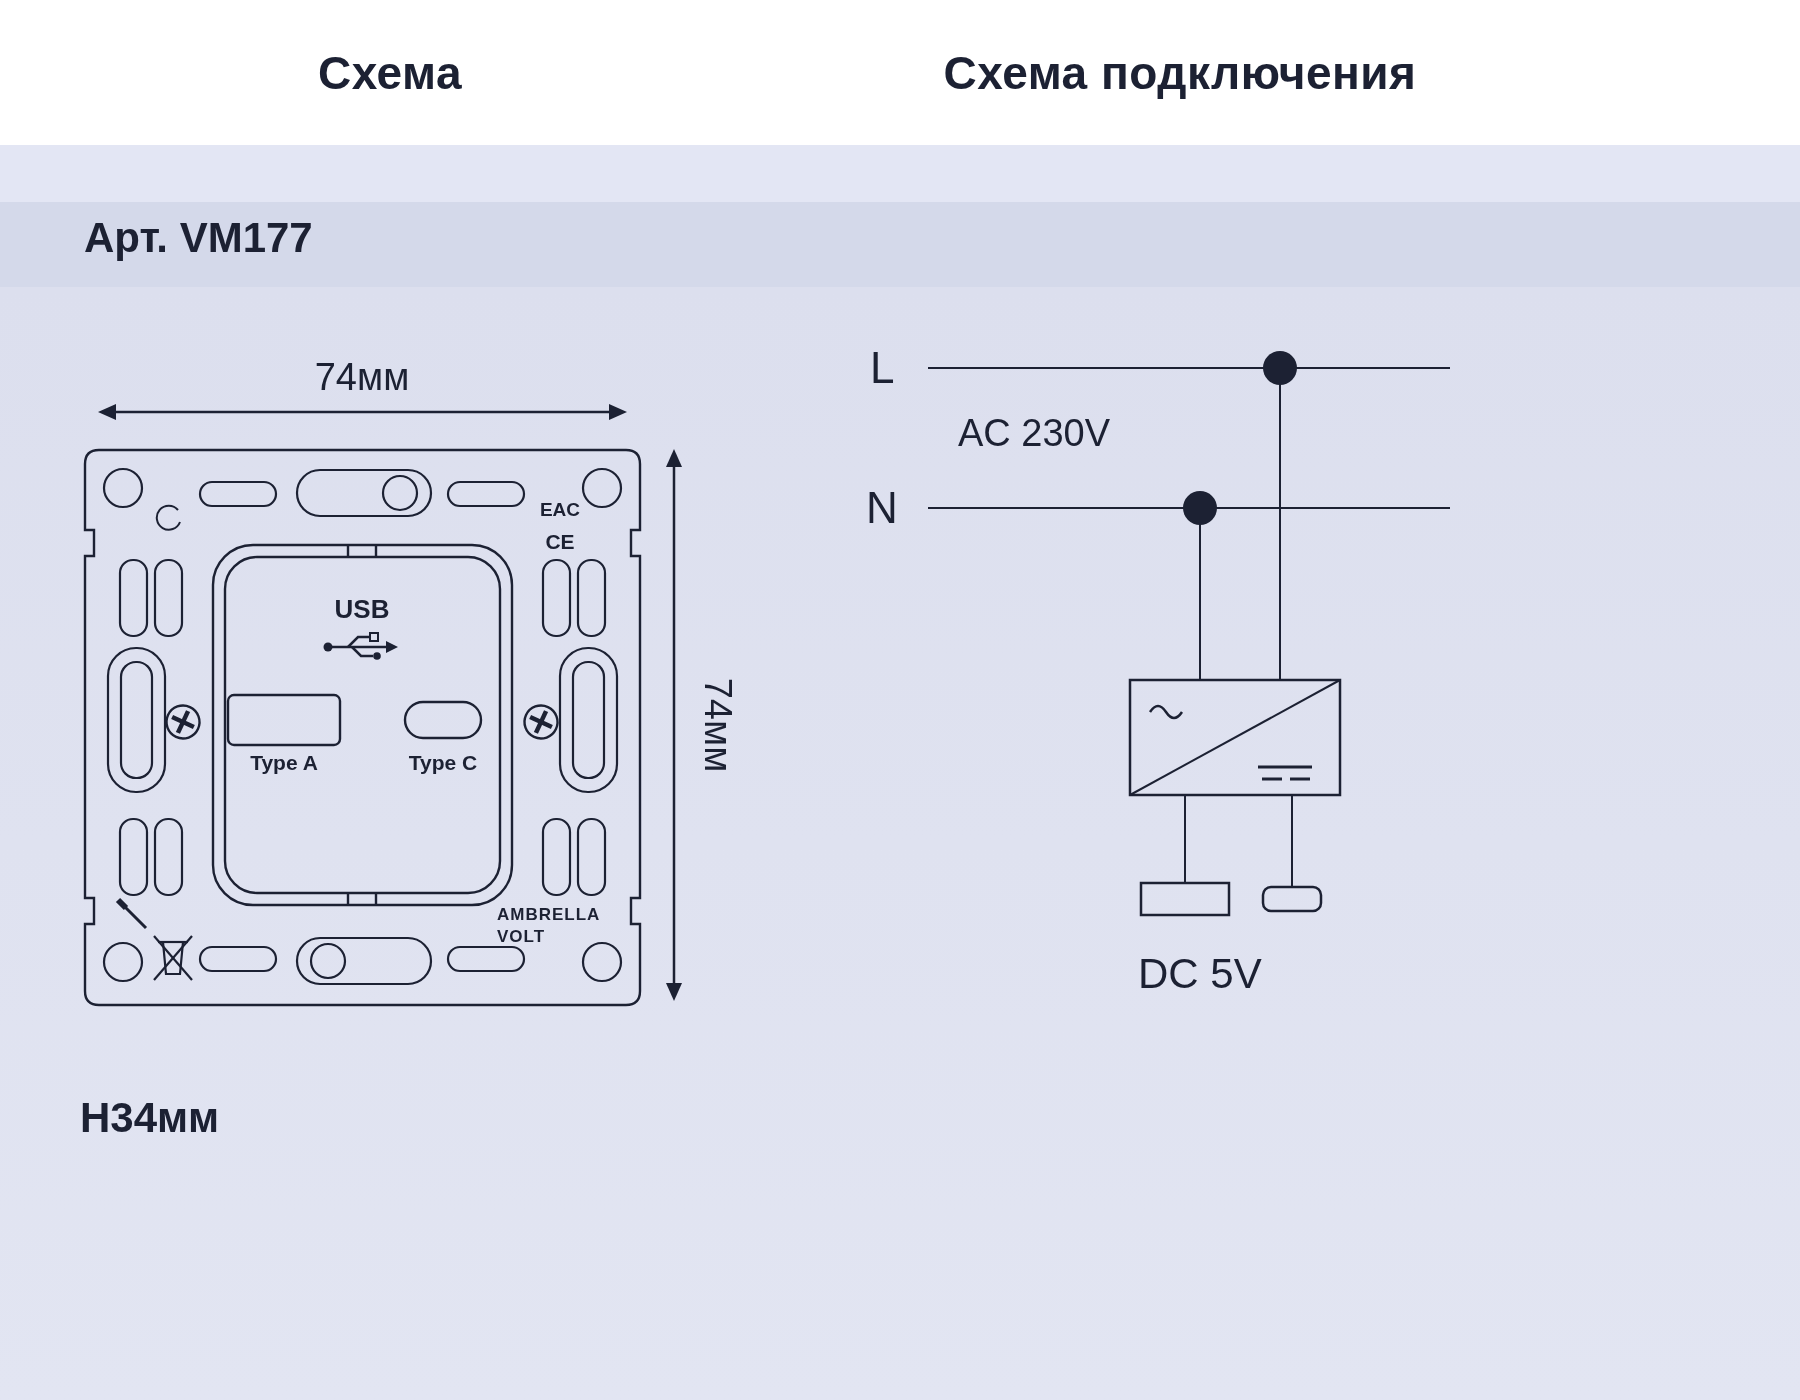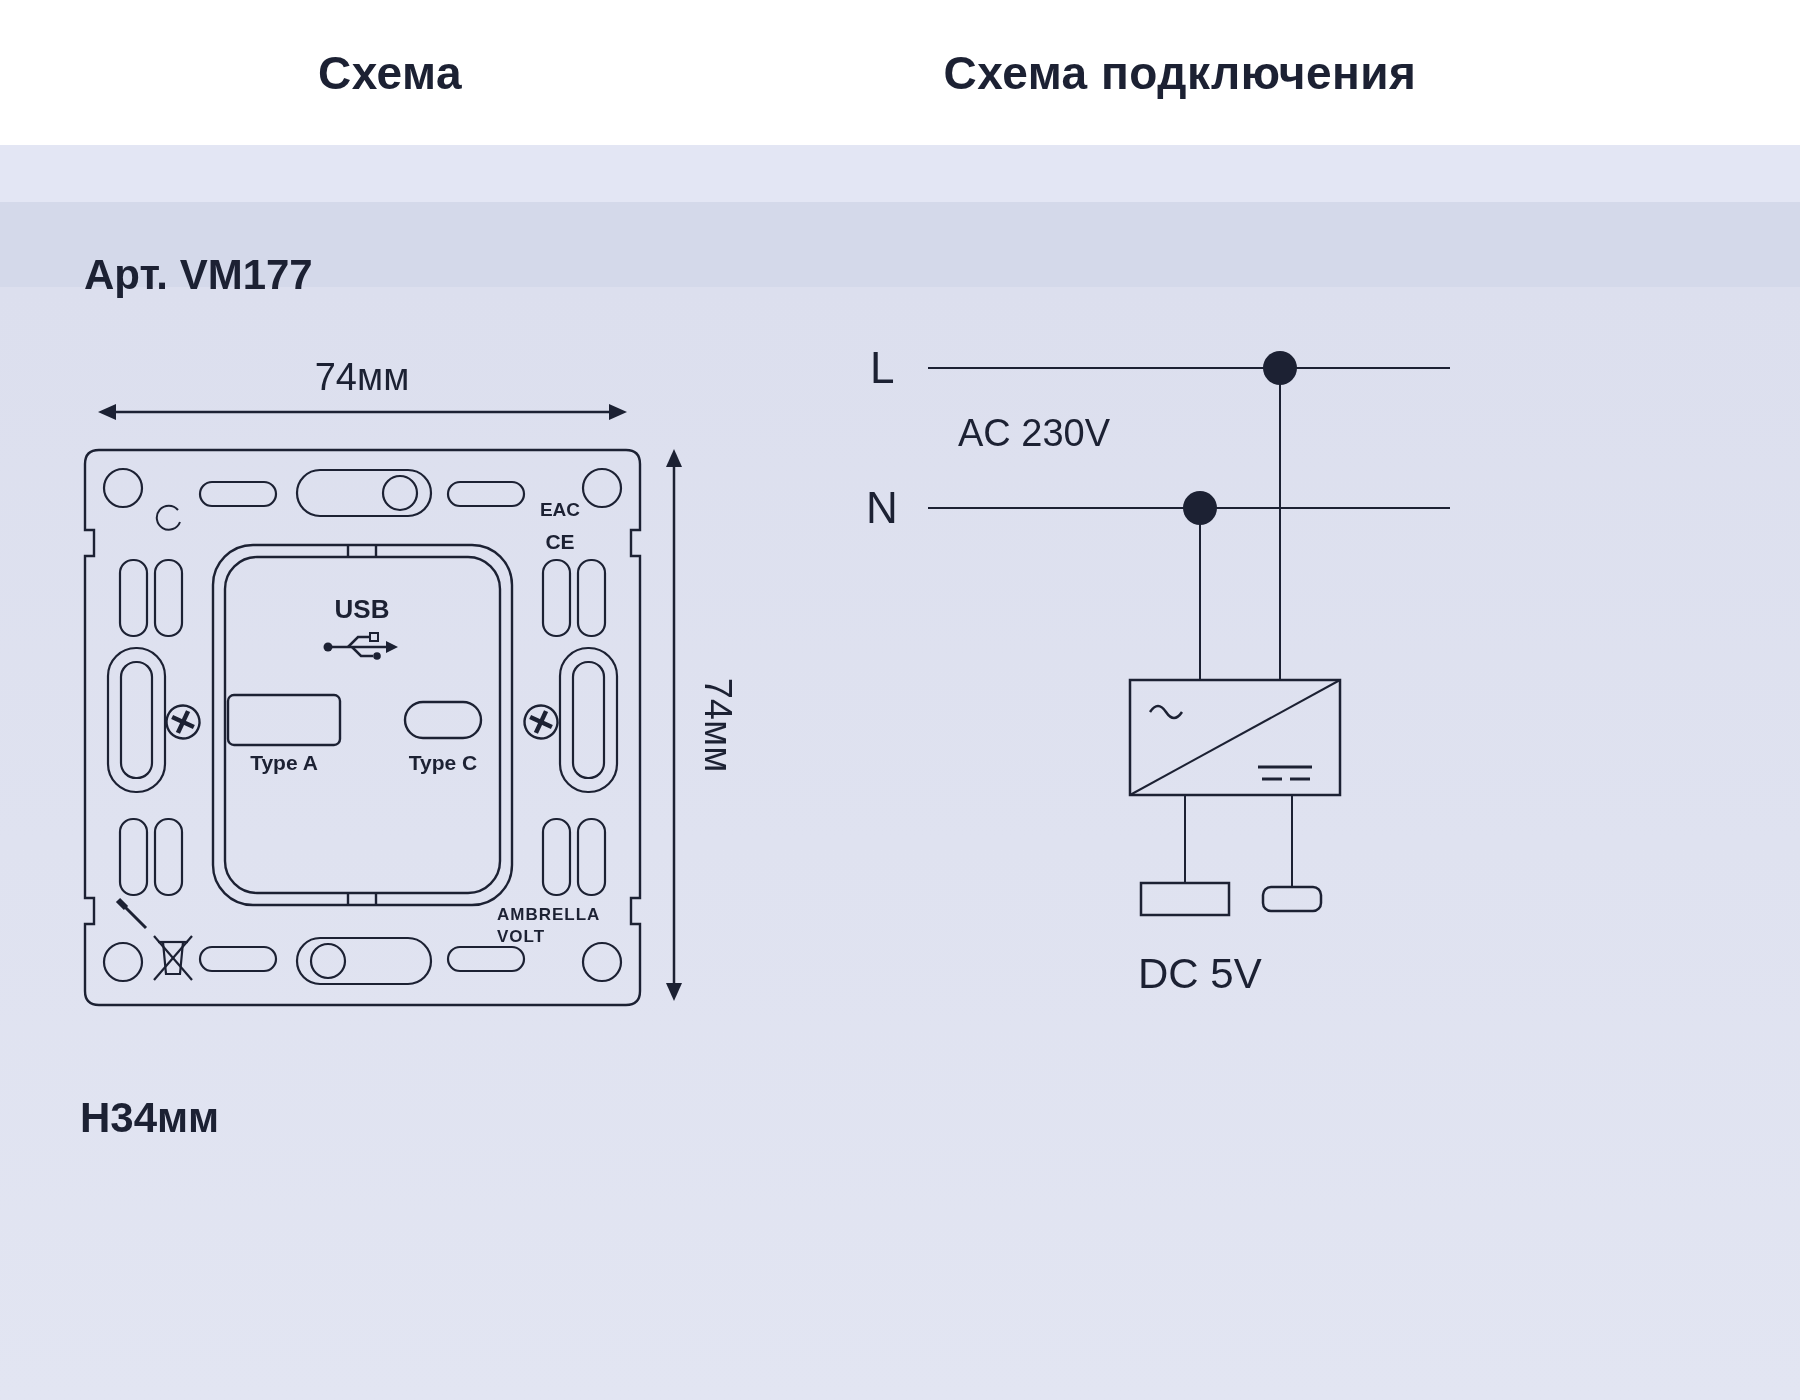--- a/index.html
+++ b/index.html
@@ -6,21 +6,21 @@
   .page{position:relative;width:1800px;height:1400px;overflow:hidden;
         font-family:"Liberation Sans",sans-serif;color:var(--ink,#1c2133);background:#fff;}
   .band{position:absolute;left:0;width:1800px;}
   #band-header{top:0;height:145px;background:var(--bg-header,#fff);}
   #band-gap{top:145px;height:57px;background:var(--bg-gap,#e3e6f4);}
   #band-article{top:202px;height:85px;background:var(--bg-article,#d4d9ea);}
   #band-main{top:287px;height:1113px;background:linear-gradient(var(--bg-main,#dcdfee),var(--bg-main-bottom,#e2e5f2));}
   .title{position:absolute;top:46px;font-size:46px;font-weight:600;text-align:center;letter-spacing:.5px;}
   #title-left{left:0;width:780px;}
   #title-right{left:760px;width:840px;}
-  .article{position:absolute;left:84px;top:214px;font-size:42px;font-weight:600;margin-top:37px;}
+  .article{position:absolute;left:84px;top:214px;font-size:42px;font-weight:600;}
   .mount-height{position:absolute;left:80px;top:1094px;font-size:42px;font-weight:600;}
   svg{position:absolute;color:var(--ink,#1c2133);}
   #drawing-svg{left:60px;top:350px;}
   #wiring-svg{left:850px;top:330px;}
   svg text{fill:currentColor;font-family:"Liberation Sans",sans-serif;}
   .ln{stroke:currentColor;fill:none;}
 </style>
 </head>
 <body>
 

